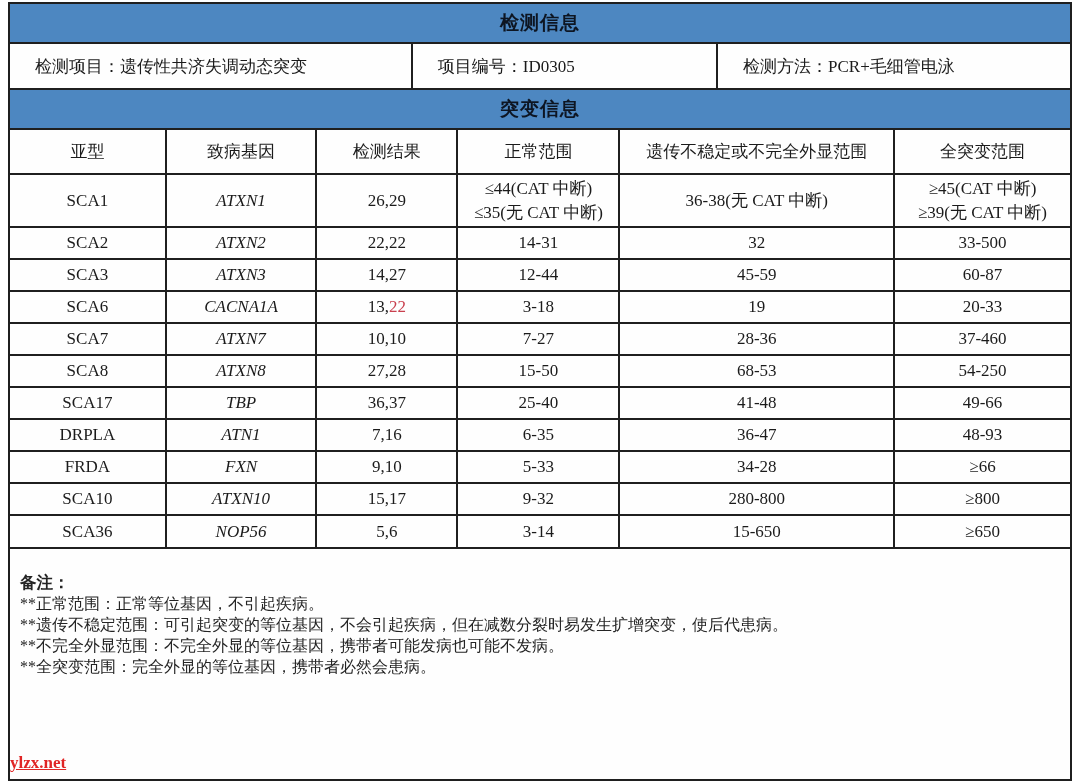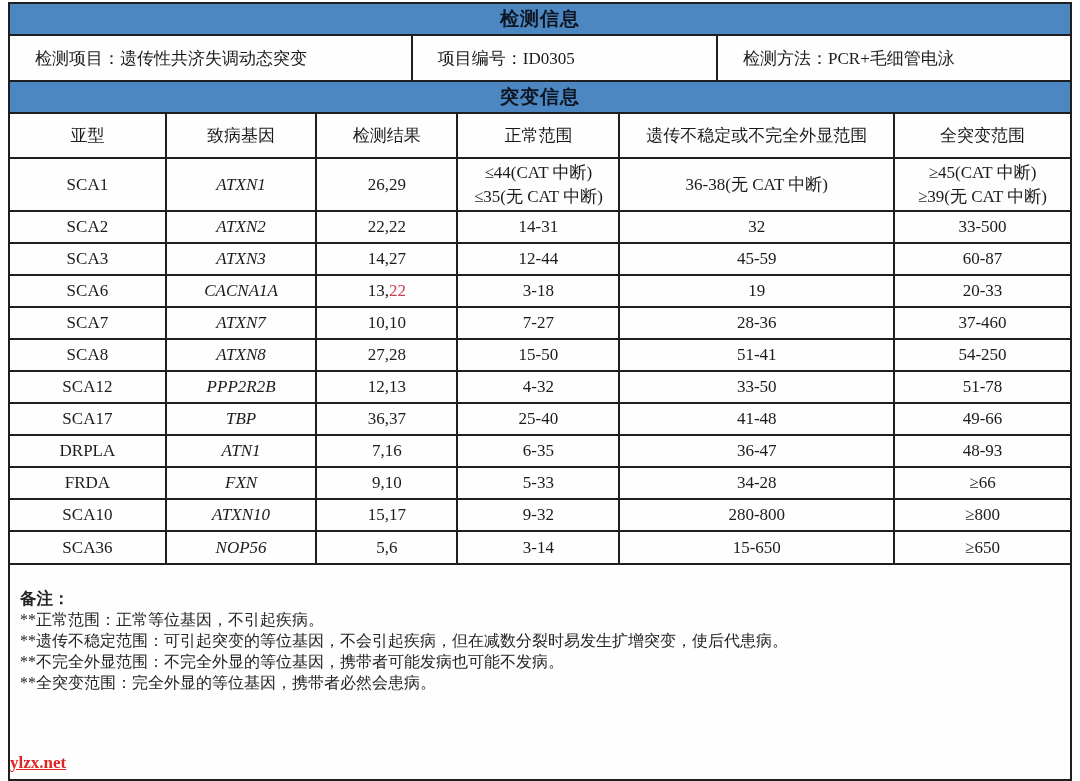--- a/index.html
+++ b/index.html
@@ -13,21 +13,21 @@
   .sheet {
     position: absolute;
     left: 8px; top: 2px; right: 8px; bottom: 0;
     border: 2px solid #1f1f1f;
     display: flex;
     flex-direction: column;
     background: #fefefe;
   }
   .band {
     flex: none;
-    height: 32px;
+    height: 40px;
     background: #4d87c1;
     border-bottom: 2px solid #1f1f1f;
     display: flex;
     align-items: center;
     justify-content: center;
   }
   .band-title {
     font-weight: bold;
     font-size: 19px;
     color: #0d1522;
@@ -180,30 +180,22 @@
         <td><span>10,10</span><span class="red"></span></td>
         <td>7-27</td>
         <td>28-36</td>
         <td>37-460</td>
       </tr>
       <tr>
         <td>SCA8</td>
         <td class="gene">ATXN8</td>
         <td><span>27,28</span><span class="red"></span></td>
         <td>15-50</td>
-        <td>51-41</td>
+        <td>68-53</td>
         <td>54-250</td>
-      </tr>
-      <tr>
-        <td>SCA12</td>
-        <td class="gene">PPP2R2B</td>
-        <td><span>12,13</span><span class="red"></span></td>
-        <td>4-32</td>
-        <td>33-50</td>
-        <td>51-78</td>
       </tr>
       <tr>
         <td>SCA17</td>
         <td class="gene">TBP</td>
         <td><span>36,37</span><span class="red"></span></td>
         <td>25-40</td>
         <td>41-48</td>
         <td>49-66</td>
       </tr>
       <tr>

